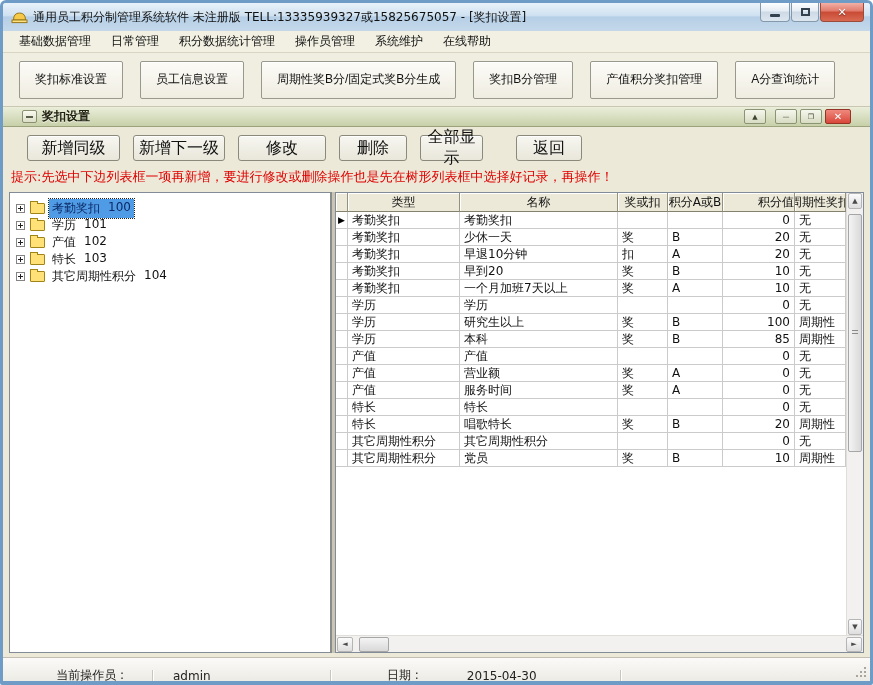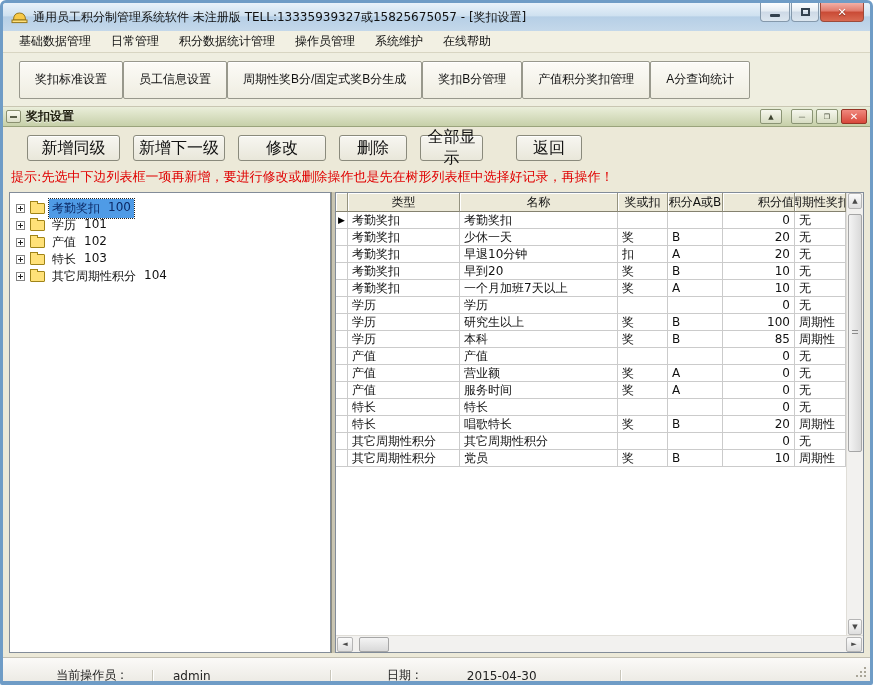--- a/index.html
+++ b/index.html
@@ -22,27 +22,27 @@
   .glyph-max{ width:9px; height:8px; border:2px solid #33414e; }
   .glyph-close{ color:#fff; font-size:11px; font-weight:bold; text-shadow:0 1px 1px #7a2a1a; }
 
   
   .menubar{ height:22px; flex:none; display:flex; align-items:center; background:#f2f0e3;
     border-bottom:1px solid #d8d5c2; padding-left:6px; }
   .menu-item{ font-size:12px; color:#111; padding:3px 10px; cursor:default; }
 
   
   .toolbar{ height:54px; flex:none; display:flex; align-items:center; background:#efeee0;
-    border-bottom:1px solid #c9c6b2; padding-left:16px; }
+    border-bottom:1px solid #c9c6b2; padding-left:16px; gap:17px; }
   .tb-btn{ height:38px; padding:0 15px; font-size:12px; color:#111; white-space:nowrap;
     background:linear-gradient(#fcfbf7,#efede1); border:1px solid #98988c; border-radius:2px;
     box-shadow:inset 0 1px 0 #fff; display:flex; align-items:center; justify-content:center; cursor:default;}
 
   
-  .mdibar{ height:20px; flex:none; display:flex; align-items:center; padding:0 3px;
+  .mdibar{ height:20px; flex:none; display:flex; align-items:center; padding:0 19px;
     background:linear-gradient(#eaeeda, #c7d0a9); border-bottom:1px solid #9aa37c; }
   .mdi-sys{ width:15px; height:13px; flex:none; background:linear-gradient(#fafaf0,#dcdfc8);
     border:1px solid #8a9070; border-radius:2px; margin-right:5px; position:relative;}
   .mdi-sys::after{ content:""; position:absolute; left:3px; top:5px; width:7px; height:2px; background:#5a604a;}
   .mdi-title{ font-size:12px; font-weight:bold; color:#20200f; text-shadow:0 1px 0 rgba(255,255,255,.65); flex:1;}
   .mdi-btn{ width:22px; height:15px; margin-left:3px; flex:none; display:flex; align-items:center; justify-content:center;
     background:linear-gradient(#f6f7ee,#d7dcc2); border:1px solid #8a9474; border-radius:2px;
     font-size:7px; color:#3e4430; cursor:default;}
   .mdi-btn.rollup{ margin-right:6px; }
   .mdi-btn.close{ width:26px; background:linear-gradient(#f0897e,#d8473a); border-color:#953426; color:#fff; font-size:10px; font-weight:bold;}

